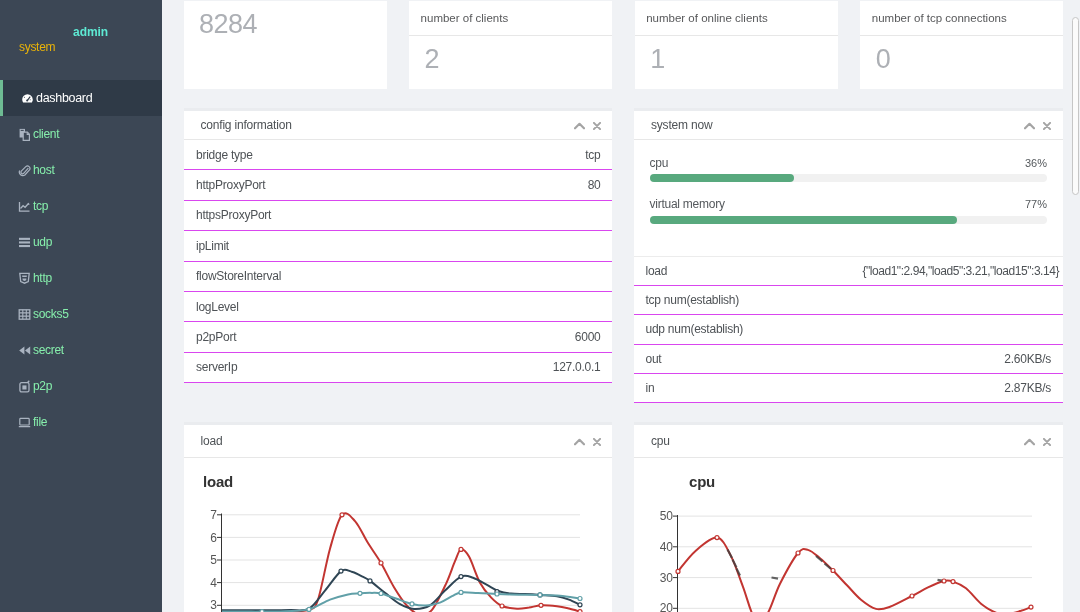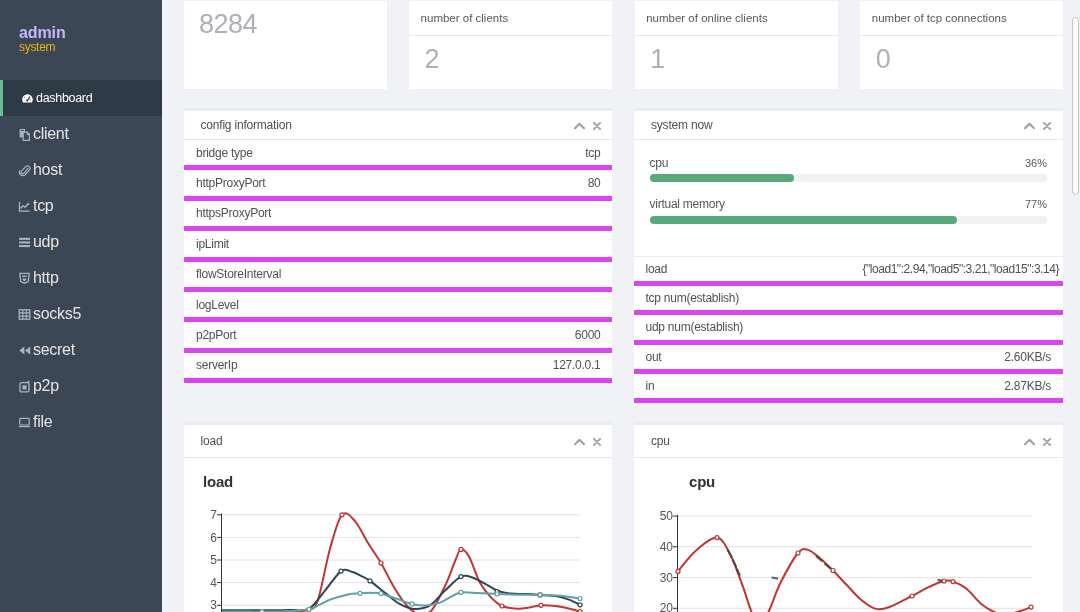--- a/index.html
+++ b/index.html
@@ -1,34 +1,34 @@
 <!DOCTYPE html>
 <html><head><meta charset="utf-8">
 <style>
 * { margin:0; padding:0; box-sizing:border-box; }
 html,body { width:1080px; height:612px; overflow:hidden; background:#f0f2f5;
   font-family:"Liberation Sans", sans-serif; position:relative; }
 #sidebar { position:absolute; left:0; top:0; width:162px; height:612px; background:#3c4755; }
 .user { padding:25px 0 0 19px; }
-.user .nm { color:#c4b5fd; font-size:16px; font-weight:bold; letter-spacing:-0.1px; line-height:15px; }
+.user .nm { color:#5eead4; font-size:12px; font-weight:bold; letter-spacing:-0.1px; line-height:15px;text-align:center; }
 .user .rl { color:#eab308; font-size:12px; letter-spacing:-0.3px; line-height:15px; margin-top:0px; }
 #menu { position:absolute; top:80px; left:0; width:162px; }
-.mi { height:36px; display:flex; align-items:center; color:#e5e5e5; font-size:16px; letter-spacing:-0.3px; }
+.mi { height:36px; display:flex; align-items:center; color:#86efac; font-size:12px; letter-spacing:-0.3px; }
 .mi .mic { width:13px; height:13px; margin-left:18px; color:#a9b3c0; flex:none; }
 .mi span { margin-left:2px; }
 .mi.active { background:#2f3a47; border-left:3px solid #6ebb93; color:#fff; font-size:12.5px; }
 .mi.active .mic { margin-left:18px; color:#fff; }
 .card { position:absolute; top:1px; height:87.5px; width:203px; background:#fff; }
 .card .ch { height:35px; border-bottom:1px solid #e7e7e7; font-size:11.5px;
   color:#57585a; display:flex; align-items:center; padding-left:11.5px; }
 .card .cn { font-size:27px; letter-spacing:-0.5px; color:#adb0b5; padding-left:15.5px; line-height:47px; }
 .panel { position:absolute; background:#fff; border-top:3px solid #eaecef; }
 .ph { height:29.5px; border-bottom:1px solid #e7e7e7; position:relative; display:flex; align-items:center; }
 .ph .pt { font-size:12px; letter-spacing:-0.2px; color:#4e5256; margin-left:17px; }
-.trow, .trow2 { height:30.4px; border-bottom:5px solid #d946ef; display:flex; align-items:center;
+.trow, .trow2 { height:30.4px; border-bottom:1px solid #d946ef; display:flex; align-items:center;
   justify-content:space-between; padding:0 11px 0 12.5px; }
 .trow2 { height:29.2px; padding:0 11.5px; }
 .tl { font-size:12px; letter-spacing:-0.25px; color:#4e5256; }
 .tv { font-size:12px; letter-spacing:-0.25px; color:#4e5256; }
 .jv { margin-right:-8px; font-size:12px; letter-spacing:-0.45px; }
 .pbl { position:absolute; font-size:12px; letter-spacing:-0.25px; color:#54585c; left:15.5px; }
 .pbp { position:absolute; font-size:11px; color:#54585c; right:15.5px; }
 .pbar { position:absolute; left:15.5px; right:15.5px; height:8px; background:#f1f1f1; border-radius:4px; }
 .pbar i { display:block; height:8px; background:#58a97e; border-radius:4px; }
 .ctitle { position:absolute; font-size:15px; font-weight:bold; letter-spacing:-0.2px; color:#333; }

